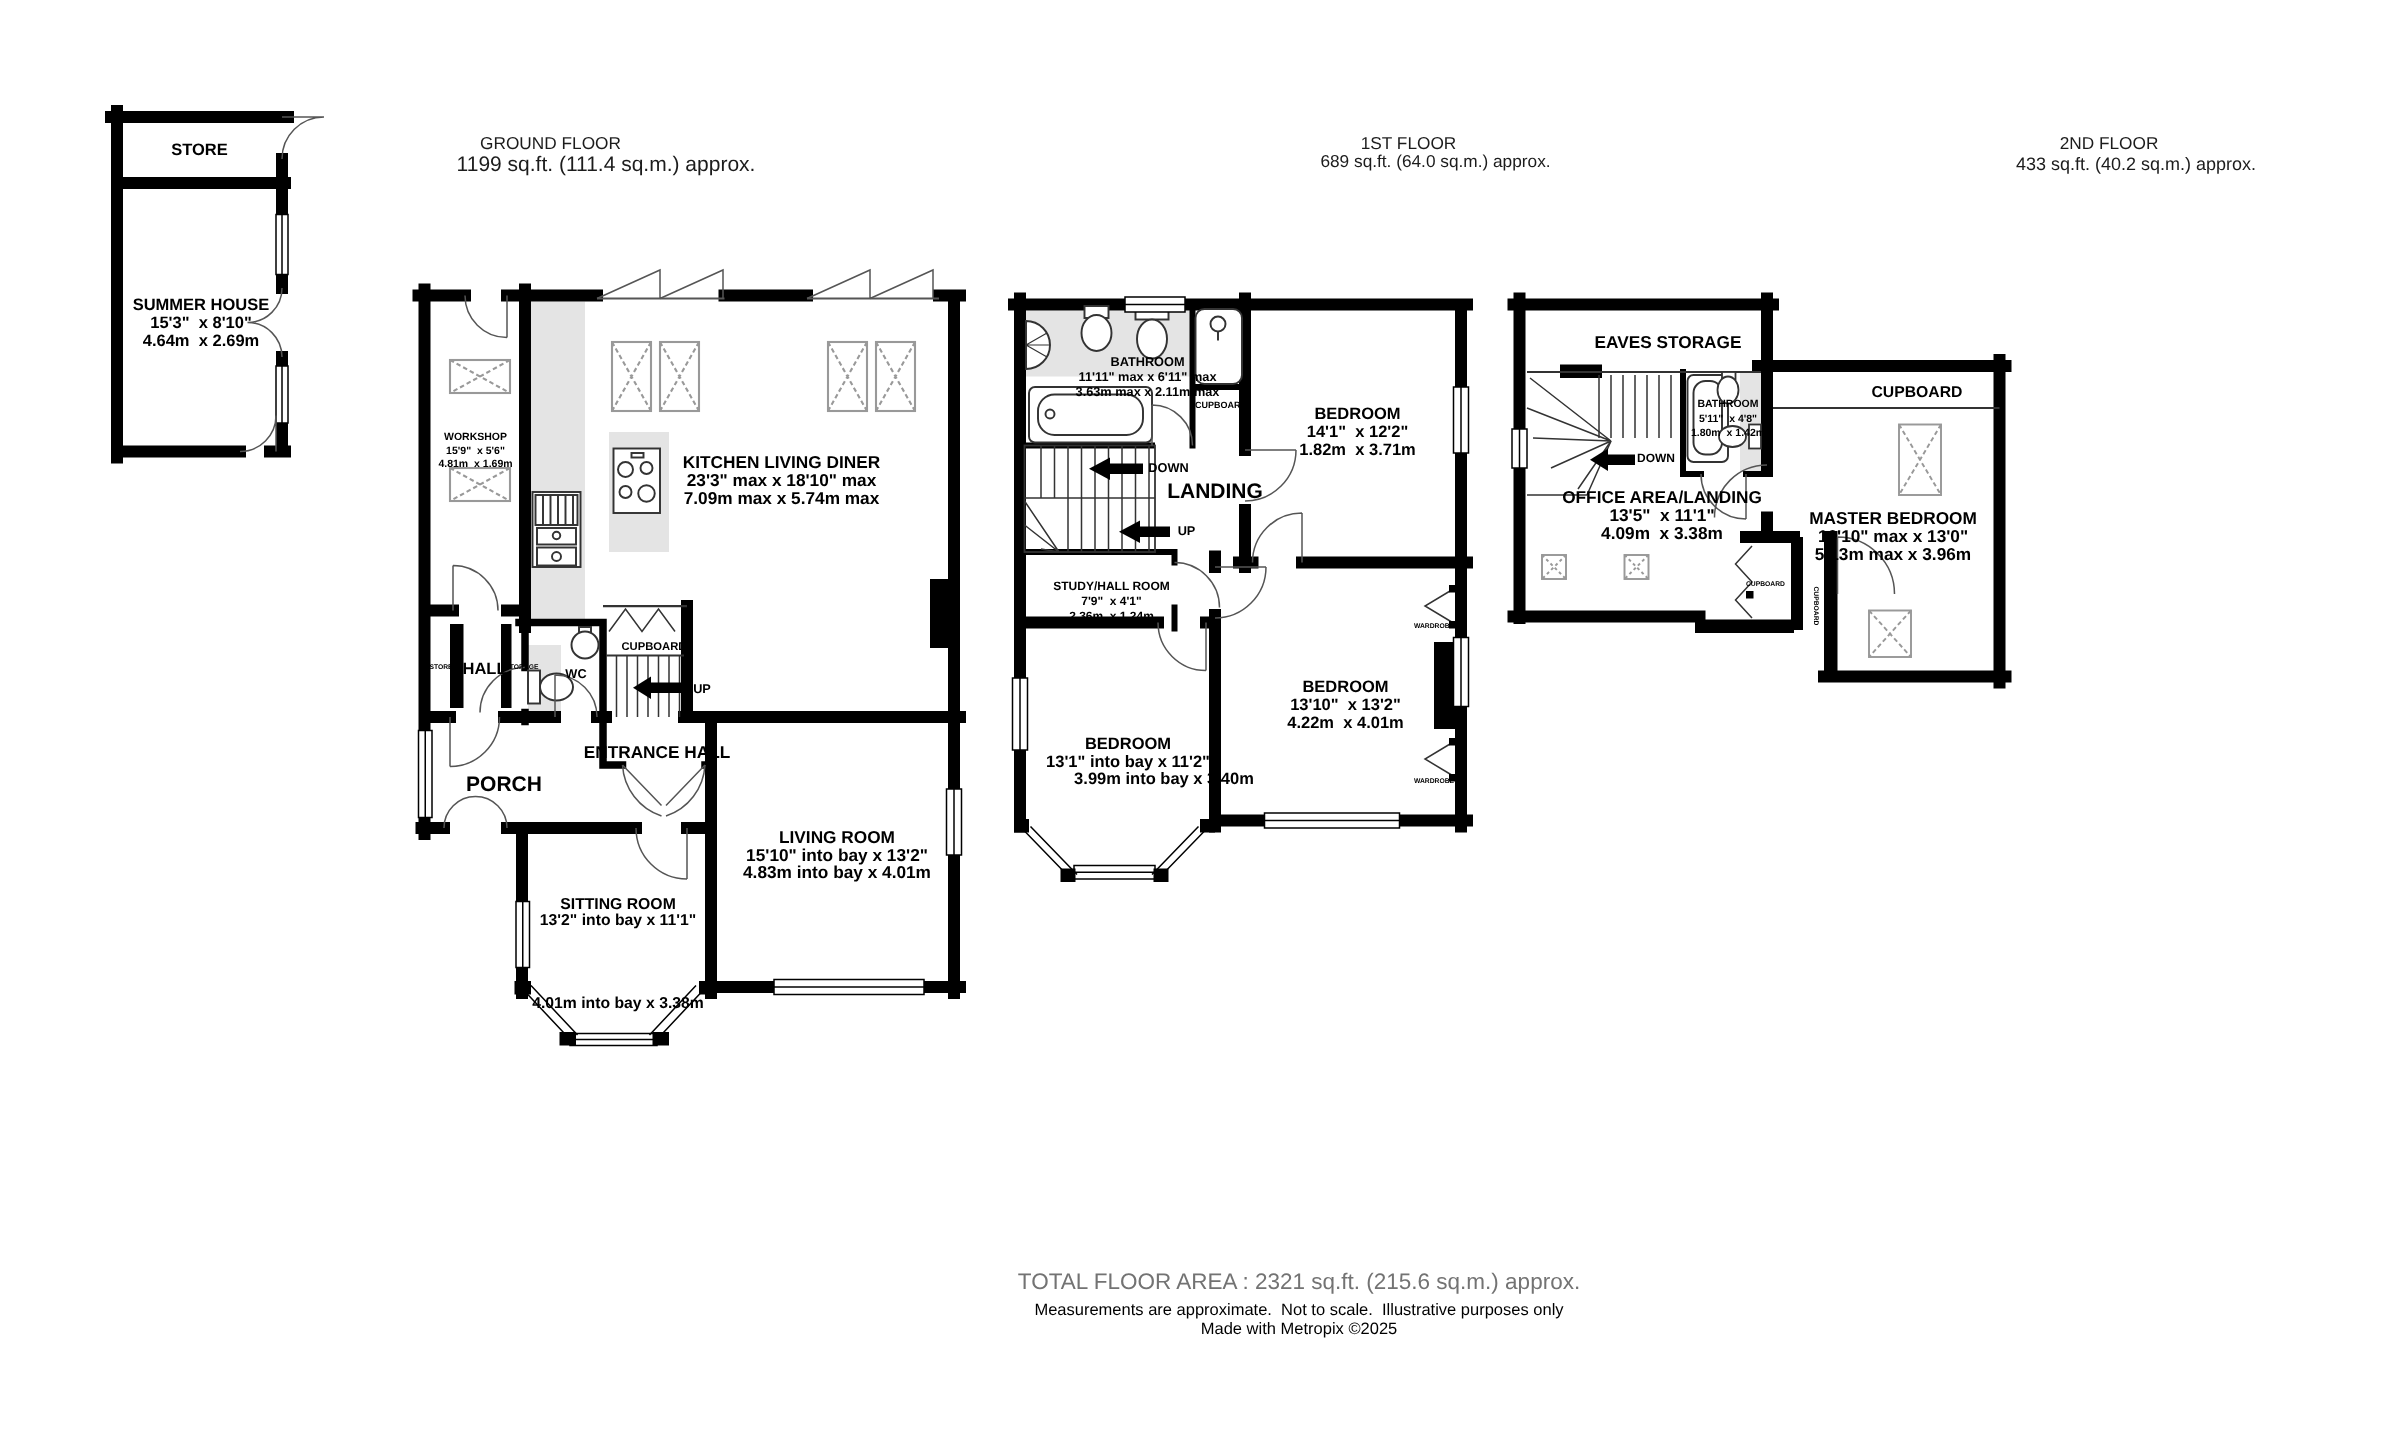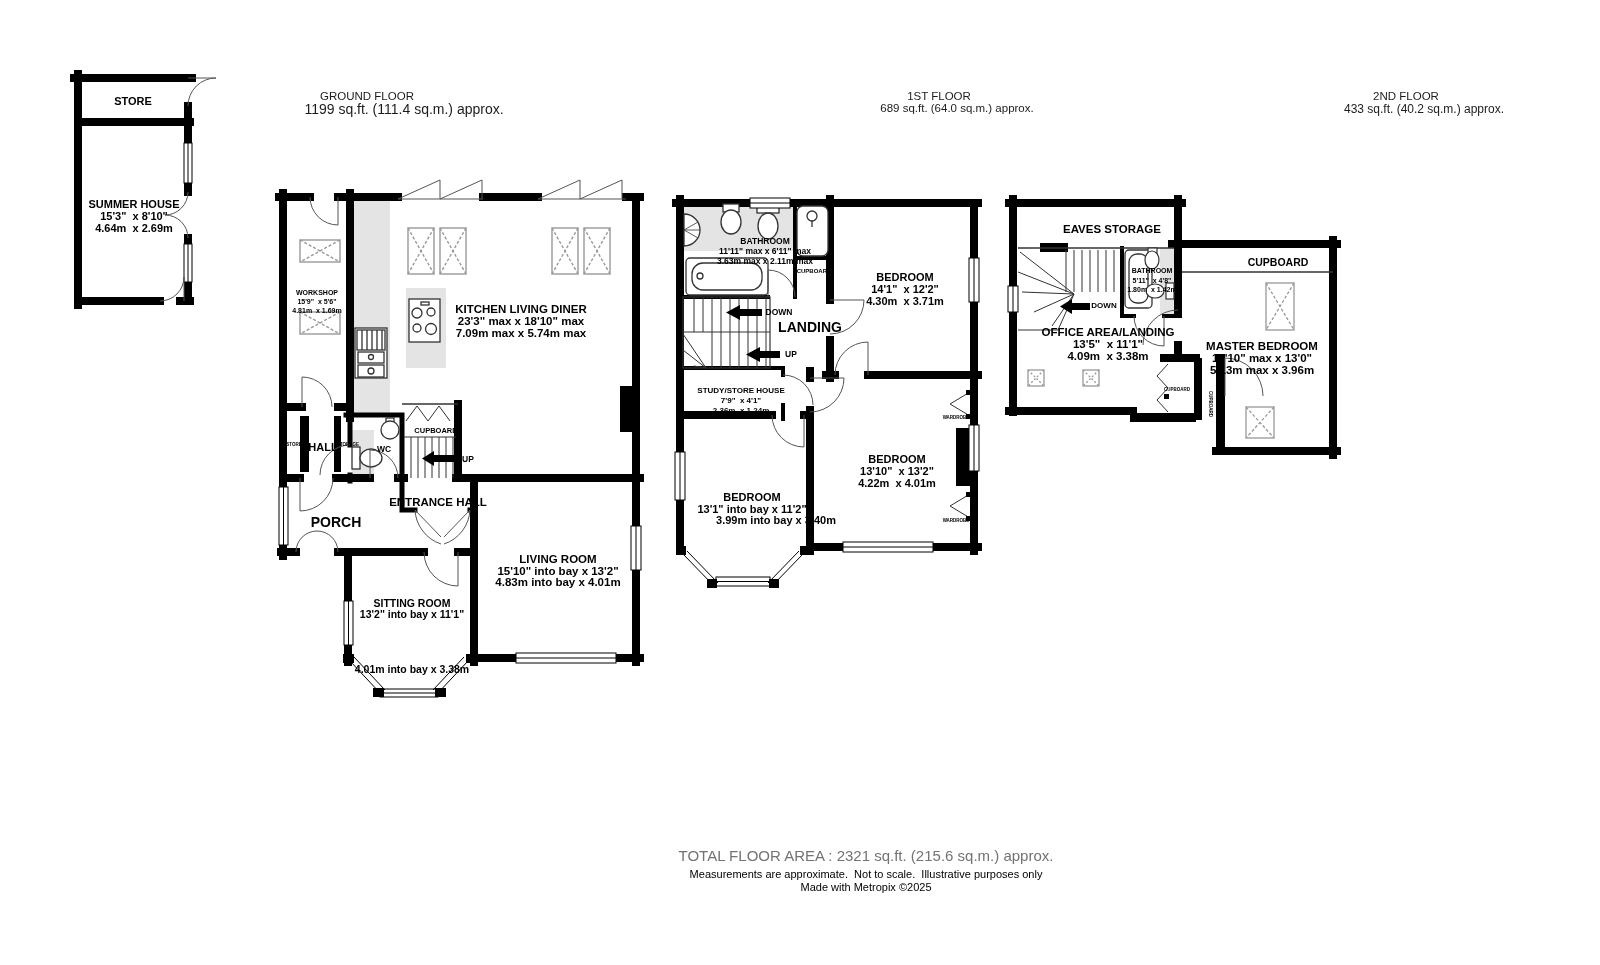--- a/index.html
+++ b/index.html
@@ -345,26 +345,26 @@
   <div class="lbl" style="left:558px;top:572px;font-size:11.5px;">15'10" into bay x 13'2"</div>
   <div class="lbl" style="left:558px;top:583px;font-size:11.5px;">4.83m into bay x 4.01m</div>
 
   <div class="lbl" style="left:765px;top:241px;font-size:8.5px;">BATHROOM</div>
   <div class="lbl" style="left:765px;top:251px;font-size:8.5px;">11'11" max x 6'11" max</div>
   <div class="lbl" style="left:765px;top:261px;font-size:8.5px;">3.63m max x 2.11m max</div>
   <div class="lbl" style="left:814px;top:271px;font-size:6px;">CUPBOARD</div>
   <div class="lbl" style="left:779px;top:312px;font-size:8.5px;">DOWN</div>
   <div class="lbl" style="left:791px;top:354px;font-size:8.5px;">UP</div>
   <div class="lbl" style="left:810px;top:327px;font-size:14px;">LANDING</div>
-  <div class="lbl" style="left:741px;top:391px;font-size:8px;">STUDY/STORE HOUSE</div>
+  <div class="lbl" style="left:741px;top:391px;font-size:8px;">STUDY/HALL ROOM</div>
   <div class="lbl" style="left:741px;top:401px;font-size:8px;">7'9"  x 4'1"</div>
   <div class="lbl" style="left:741px;top:411px;font-size:8px;">2.36m  x 1.24m</div>
   <div class="lbl" style="left:905px;top:277px;font-size:11px;">BEDROOM</div>
   <div class="lbl" style="left:905px;top:289px;font-size:11px;">14'1"  x 12'2"</div>
-  <div class="lbl" style="left:905px;top:301px;font-size:11px;">4.30m  x 3.71m</div>
+  <div class="lbl" style="left:905px;top:301px;font-size:11px;">1.82m  x 3.71m</div>
   <div class="lbl" style="left:897px;top:459px;font-size:11px;">BEDROOM</div>
   <div class="lbl" style="left:897px;top:471px;font-size:11px;">13'10"  x 13'2"</div>
   <div class="lbl" style="left:897px;top:483px;font-size:11px;">4.22m  x 4.01m</div>
   <div class="lbl" style="left:752px;top:497px;font-size:11px;">BEDROOM</div>
   <div class="lbl" style="left:752px;top:509px;font-size:11px;">13'1" into bay x 11'2"</div>
   <div class="lbl" style="left:752px;top:520px;font-size:11px;margin-left:24px;">3.99m into bay x 3.40m</div>
   <div class="lbl" style="left:956px;top:418px;font-size:4.5px;">WARDROBE</div>
   <div class="lbl" style="left:956px;top:521px;font-size:4.5px;">WARDROBE</div>
 
   <div class="lbl" style="left:1112px;top:230px;font-size:11.5px;text-align:right;">EAVES STORAGE</div>

